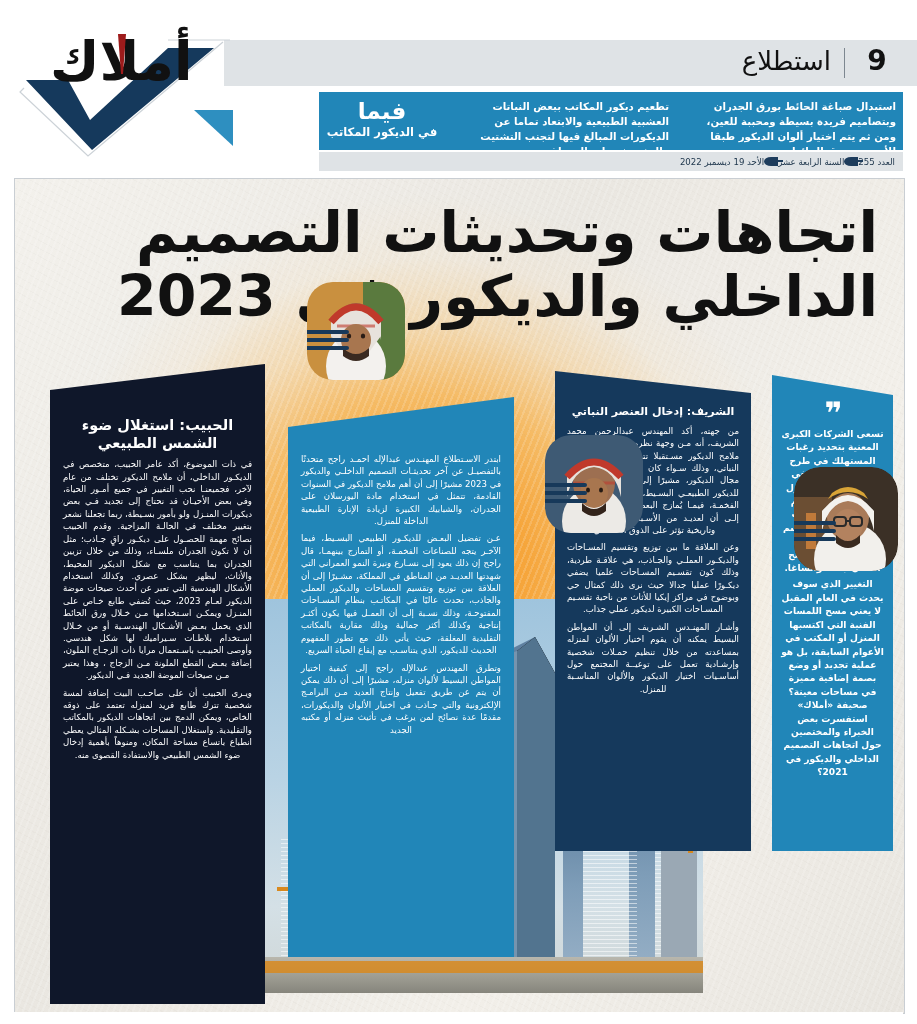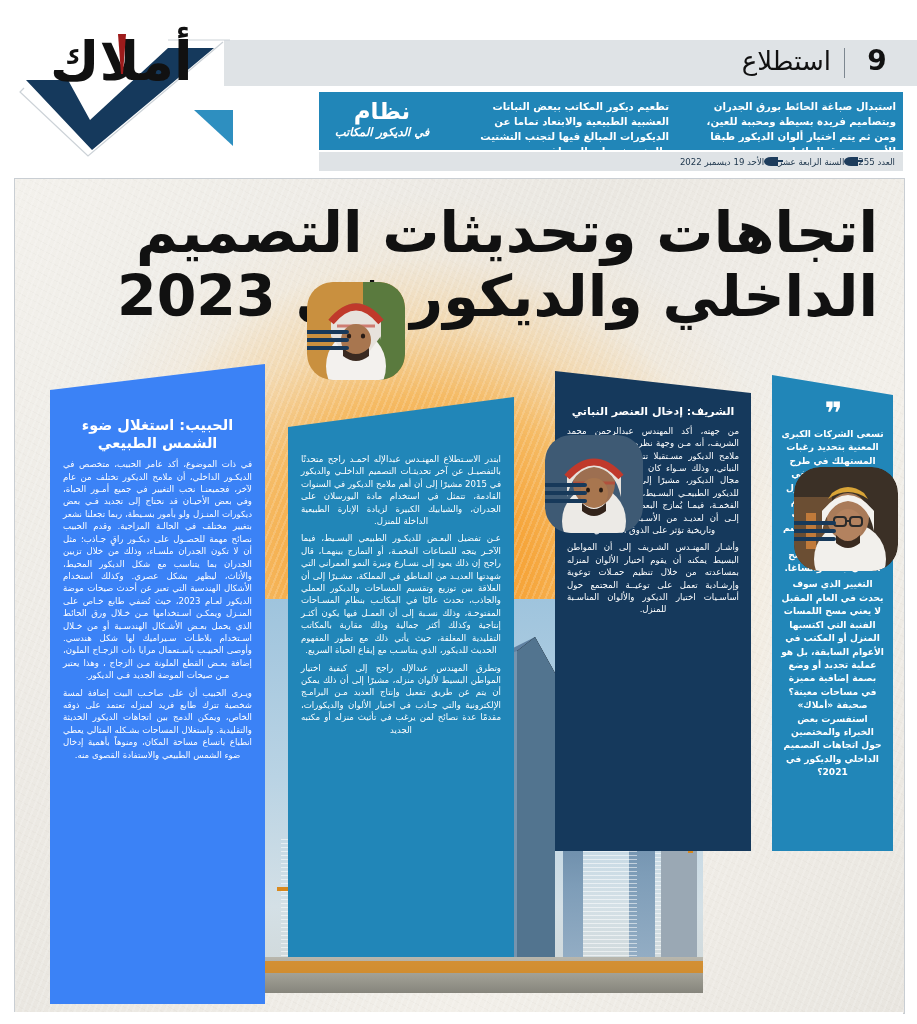--- a/index.html
+++ b/index.html
@@ -21,21 +21,21 @@
   .page-div{position:absolute;right:72px;top:48px;width:1px;height:30px;background:#7d8790;}
 
   
   .logo-wrap{position:absolute;left:18px;top:28px;width:215px;height:130px;}
   .logo-text{position:absolute;left:8px;top:2px;font-size:54px;font-weight:bold;color:#111;letter-spacing:-2px;direction:rtl;margin-left:24px;}
 
   
   .tips{position:absolute;right:14px;top:92px;width:584px;height:58px;background:#2186b8;color:#fff;display:flex;flex-direction:row-reverse;}
   .tips-title{width:130px;padding:6px 10px 0 6px;box-sizing:border-box;text-align:center;}
   .tips-title .t1{font-size:23px;font-weight:bold;line-height:26px;}
-  .tips-title .t2{font-size:11.5px;font-weight:bold;line-height:16px;font-style:italic;}
+  .tips-title .t2{font-size:11.5px;font-weight:bold;line-height:16px;}
   .tips-col{flex:1;padding:7px 7px 0 8px;box-sizing:border-box;font-size:10.2px;line-height:15px;font-weight:bold;text-align:right;}
   .tips-col.left{text-align:right;}
 
   .mh-dateband{position:absolute;right:14px;top:152px;width:584px;height:19px;background:#dfe3e6;}
   .datebar{position:absolute;right:22px;top:153px;width:560px;height:17px;display:flex;flex-direction:row;align-items:center;justify-content:flex-start;gap:0;}
   .dnode{display:flex;align-items:center;gap:4px;font-size:8.6px;color:#20384e;white-space:nowrap;}
   .bullet{display:inline-block;width:14px;height:9px;background:#1d3c5c;border-radius:50% 0 0 50%;position:relative;}
   .bullet:after{content:"";position:absolute;right:-5px;top:3px;width:6px;height:2px;background:#1d3c5c;}
 
   
@@ -56,21 +56,21 @@
   .hl1{font-size:57px;}
   .hl2{font-size:57px;margin-top:6px;}
 
   
   .col{position:absolute;color:#fff;box-sizing:border-box;}
   .col .inner{position:relative;z-index:3;}
   .col h3{margin:0 0 6px 0;font-size:14.5px;font-weight:bold;line-height:1.25;text-align:center;}
   .col p{margin:0 0 5px 0;font-size:8.6px;line-height:12.4px;text-align:justify;text-align-last:center;}
 
   
-  .col-habib{right:639px;top:185px;width:215px;height:640px;background:#3b82f6;
+  .col-habib{right:639px;top:185px;width:215px;height:640px;background:#0f172a;
      clip-path:polygon(0 26px,100% 0,100% 100%,0 100%);padding:52px 13px 5px 13px;}
   .col-habib h3{color:#fff;}
   
   .photo{position:absolute;border-radius:26px;overflow:hidden;z-index:5;}
   .ph-stripes{position:absolute;left:-4px;bottom:10px;width:46px;height:40px;z-index:6;}
   .ph-stripes i{display:block;height:4px;background:#17395a;margin-bottom:4px;border-radius:2px;}
 
   .photo-habib{right:6px;top:288px;width:104px;height:104px;}
   .photo-rajeh{right:261px;top:256px;width:98px;height:98px;}
   .photo-sharif{right:499px;top:103px;width:98px;height:98px;}
@@ -126,21 +126,21 @@
       <div class="logo-text">
         <span>أملاك</span>
       </div>
       <svg width="16" height="48" viewBox="0 0 16 48" style="position:absolute;left:96px;top:6px;">
         <polygon points="4,0 12,0 9,40 7,40" fill="#9e1b1b"></polygon>
       </svg>
     </div>
 
     <div class="tips">
       <div class="tips-title">
-        <div class="t1">نظام</div>
+        <div class="t1">فيما</div>
         <div class="t2">في الديكور المكاتب</div>
       </div>
       <div class="tips-col">تطعيم ديكور المكاتب ببعض النباتات العشبية الطبيعية والابتعاد تماما عن الديكورات المبالغ فيها لتجنب التشتيت والتشويش على الموظفين</div>
       <div class="tips-col left">استبدال صباغة الحائط بورق الجدران وبتصاميم فريدة بسيطة ومحببة للعين، ومن ثم يتم اختيار ألوان الديكور طبقا للأرضية وورق الحائط.</div>
     </div>
 
     <div class="mh-dateband"></div>
     <div class="datebar">
       <div class="dnode">العدد 255</div>
       <span class="bullet"></span>
@@ -203,37 +203,38 @@
         <div class="qmark">❞</div>
         <p>تسعى الشركات الكبرى المعنية بتحديد رغبات المستهلك في طرح اتجاهات جديدة في تصميم ديكور المنازل والمكاتب في العام الجديد 2023، حيث يعمل الخبراء في رسم خطوط عريضة للجماليات التي تمنح المكان جمالًا واتساغا.</p>
         <p>التغيير الذي سوف يحدث في العام المقبل لا يعني مسح اللمسات الفنية التي اكتسبها المنزل أو المكتب في الأعوام السابقة، بل هو عملية تجديد أو وضع بصمة إضافية مميزة في مساحات معينة؟ صحيفة «أملاك» استفسرت بعض الخبراء والمختصين حول اتجاهات التصميم الداخلي والديكور في 2021؟</p>
       </div>
     </div>
 
     <div class="col col-sharif">
       <div class="inner">
         <h3>الشريف: إدخال العنصر النباتي</h3>
         <p>من جهته، أكد المهندس عبدالرحمن محمد الشريف، أنه مـن وجهة نظره يعتقد أن من أهـم ملامح الديكور مسـتقبلا تتطلب إدخـال العنصر النباتي، وذلك سـواء كان طبيعيا أو صناعيا في مجال الديكور، مشيرًا إلى أن تفضيل البعض للديكور الطبيعـي البسـيط، والآخرين للصناعـات الفخمـة، فيمـا يُمازج البعض بين الاثنين، يعـود إلـى أن لعديـد من الأسـباب لمدخلات ثقافية وتاريخية تؤثر على الذوق الشخصي.</p>
-        <p>وأشـار المهنـدس الشـريف إلى أن المواطن البسيط يمكنه أن يقوم اختيار الألوان لمنزله بمساعدته من خلال تنظيم حمـلات توعوية وإرشـادية تعمل على توعيــة المجتمع حول أساسـيات اختيار الديكور والألوان المناسـبة للمنزل.</p>
+        <p>وعن العلاقة ما بين توزيع وتقسيم المسـاحات والديكـور العملـي والجـاذب، هي علاقـة طردية، وذلك كون تقسـيم المسـاحات علميا يضفي ديكـورًا عمليا جدالا حيث نرى ذلك كمثال حي وبوضوح في مراكز إيكيا للأثاث من ناحية تقسـيم المسـاحات الكبيرة لديكور عملي جذاب.</p>
+        <p>وأشـار المهنـدس الشـريف إلى أن المواطن البسيط يمكنه أن يقوم اختيار الألوان لمنزله بمساعدته من خلال تنظيم حمـلات شخصية وإرشـادية تعمل على توعيــة المجتمع حول أساسـيات اختيار الديكور والألوان المناسـبة للمنزل.</p>
       </div>
     </div>
 
     <div class="col col-rajeh">
       <div class="inner">
-        <p>ابتدر الاسـتطلاع المهنـدس عبدالإله احمـد راجح متحدثًا بالتفصيـل عن آخر تحديثـات التصميم الداخلـي والديكور في 2015 مشيرًا إلى أن أهم ملامح الديكور في السنوات القادمة، تتمثل في استخدام مادة اليورسلان على الجدران، والشبابيك الكبيرة لزيادة الإنارة الطبيعية الداخلة للمنزل.</p>
+        <p>ابتدر الاسـتطلاع المهنـدس عبدالإله احمـد راجح متحدثًا بالتفصيـل عن آخر تحديثـات التصميم الداخلـي والديكور في 2023 مشيرًا إلى أن أهم ملامح الديكور في السنوات القادمة، تتمثل في استخدام مادة اليورسلان على الجدران، والشبابيك الكبيرة لزيادة الإنارة الطبيعية الداخلة للمنزل.</p>
         <p>عـن تفضيل البعـض للديكـور الطبيعي البسـيط، فيما الآخـر يتجه للصناعات الفخمـة، أو التمازج بينهمـا، قال راجح إن ذلك يعود إلى نسـارع ونيرة النمو العمراني التي شهدتها العديـد من المناطق في المملكة، مشـيرًا إلى أن العلاقة بين توزيع وتقسيم المساحات والديكور العملي والجاذب، تحدث عاليًا في المكاتـب بنظام المسـاحات المفتوحـة، وذلك نسـبة إلى أن العمـل فيها يكون أكثـر إنتاجية وكذلك أكثر جمالية وذلك مقاربة بالمكاتب التقليدية المغلقة، حيث يأتي ذلك مع تطور المفهوم الحديث للديكور، الذي يتناسـب مع إيقاع الحياة السريع.</p>
         <p>وتطرق المهندس عبدالإله راجح إلى كيفية اختيار المواطن البسيط لألوان منزله، مشيرًا إلى أن ذلك يمكن أن يتم عن طريق تفعيل وإنتاج العديد مـن البرامـج الإلكترونية والتي جـاذب في اختيار الألوان والديكورات، مقدمًا عدة نصائح لمن يرغب في تأثيث منزله أو مكتبه الجديد</p>
       </div>
     </div>
 
     <div class="col col-habib">
       <div class="inner">
         <h3>الحبيب: استغلال ضوء الشمس الطبيعي</h3>
         <p>في ذات الموضوع، أكد عامر الحبيب، متخصص في الديكـور الداخلي، أن ملامح الديكور تختلف من عام لآخر، فجميعنـا نحب التغيير في جميع أمـور الحياة، وفي بعض الأحيـان قد نحتاج إلى تجديد فـي بعض ديكورات المنـزل ولو بأمور بسـيطة، ربما تجعلنا نشعر بتغيير مختلف في الحالـة المزاجية. وقدم الحبيب نصائح مهمة للحصـول على ديكـور راقٍ جـاذب؛ مثل أن لا تكون الجدران ملسـاء، وذلك من خلال تزيين الجدران بما يتناسب مع شكل الديكور المحيط، والأثاث، ليظهر بشكل عصري. وكذلك استخدام الأشكال الهندسية التي تعبر عن أحدث صيحات موضة الديكور لعـام 2023، حيث تُضفي طابع خـاص على المنـزل ويمكـن اسـتخدامها مـن خـلال ورق الحائط الذي يحمل بعـض الأشـكال الهندسـية أو من خـلال اسـتخدام بلاطـات سـيراميك لها شكل هندسي. وأوصى الحبيـب باسـتعمال مرايا ذات الزجـاج الملون، إضافة بعـض القطع الملونة مـن الزجاج ، وهذا يعتبر مـن صيحات الموضة الجديد فـي الديكور.</p>
-        <p>ويـرى الحبيب أن على صاحـب البيت إضافة لمسة شخصية تترك طابع فريد لمنزله تعتمد على ذوقه الخاص، ويمكن الدمج بين اتجاهات الديكور الحديثة والتقليدية. واستغلال المساحات بشـكله المثالي يعطي انطباع باتساع مساحة المكان، ومنوهاً بأهمية إدخال ضوء الشمس الطبيعي والاستفادة القصوى منه.</p>
+        <p>ويـرى الحبيب أن على صاحـب البيت إضافة لمسة شخصية تترك طابع فريد لمنزله تعتمد على ذوقه الخاص، ويمكن الدمج بين اتجاهات الديكور بالمكاتب والتقليدية. واستغلال المساحات بشـكله المثالي يعطي انطباع باتساع مساحة المكان، ومنوهاً بأهمية إدخال ضوء الشمس الطبيعي والاستفادة القصوى منه.</p>
       </div>
     </div>
 
     <div class="photo photo-sharif">
       <svg width="98" height="98" viewBox="0 0 98 98">
         <defs>
             <clipPath id="c1">
               <rect x="0" y="0" width="98" height="98" rx="24"></rect>
             </clipPath>
           </defs>

